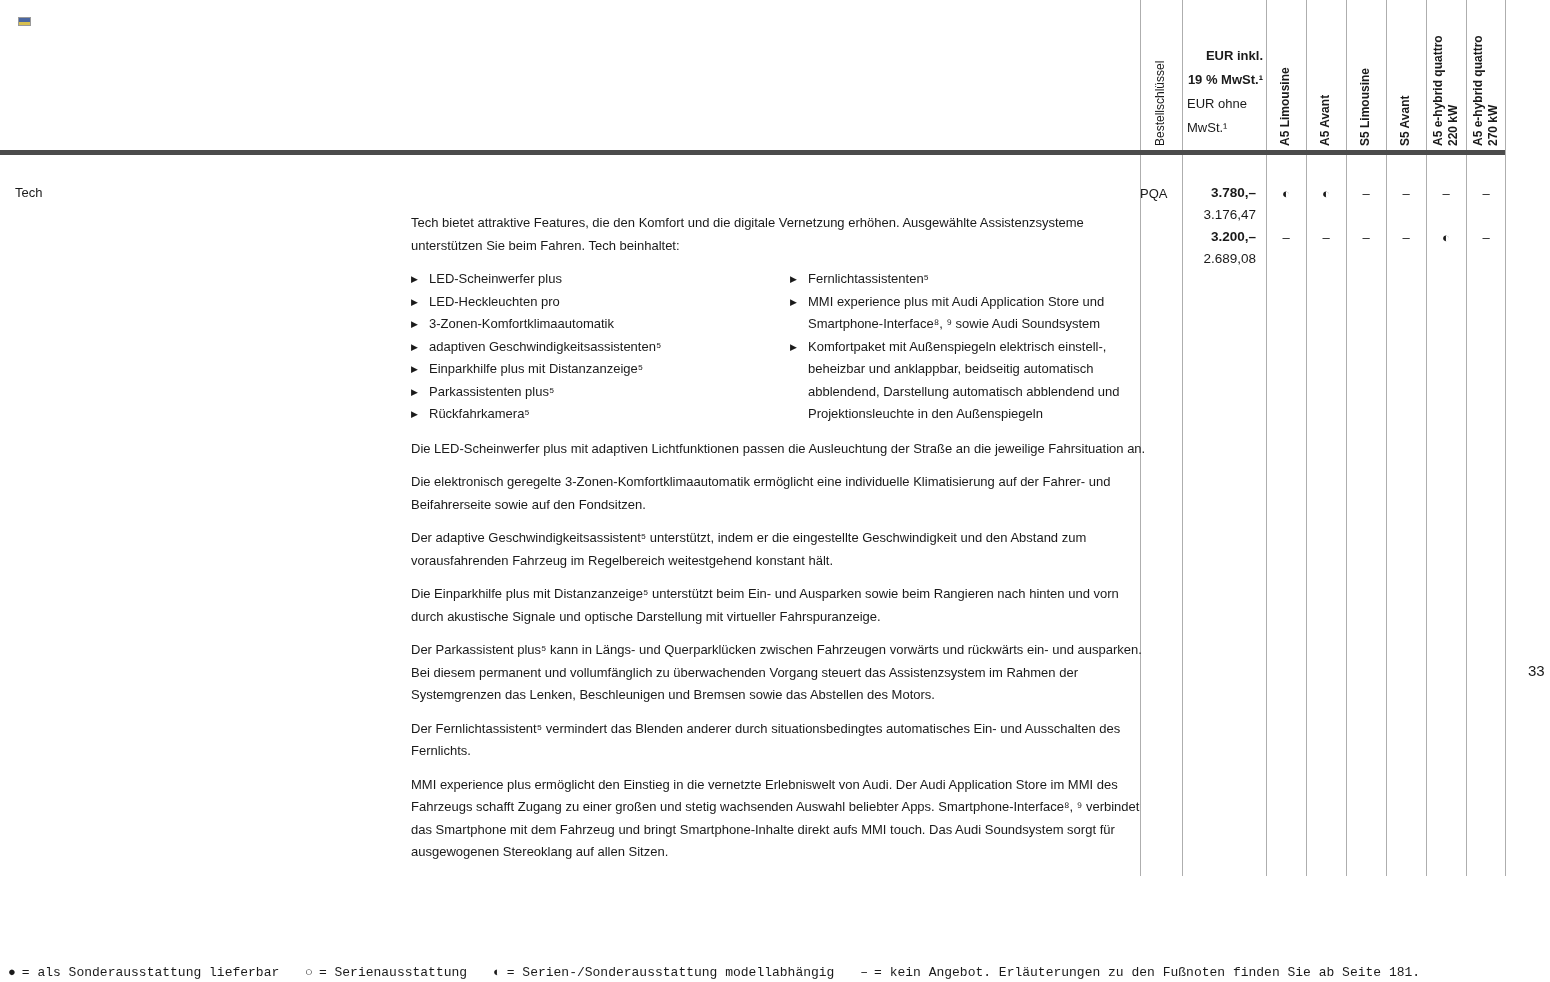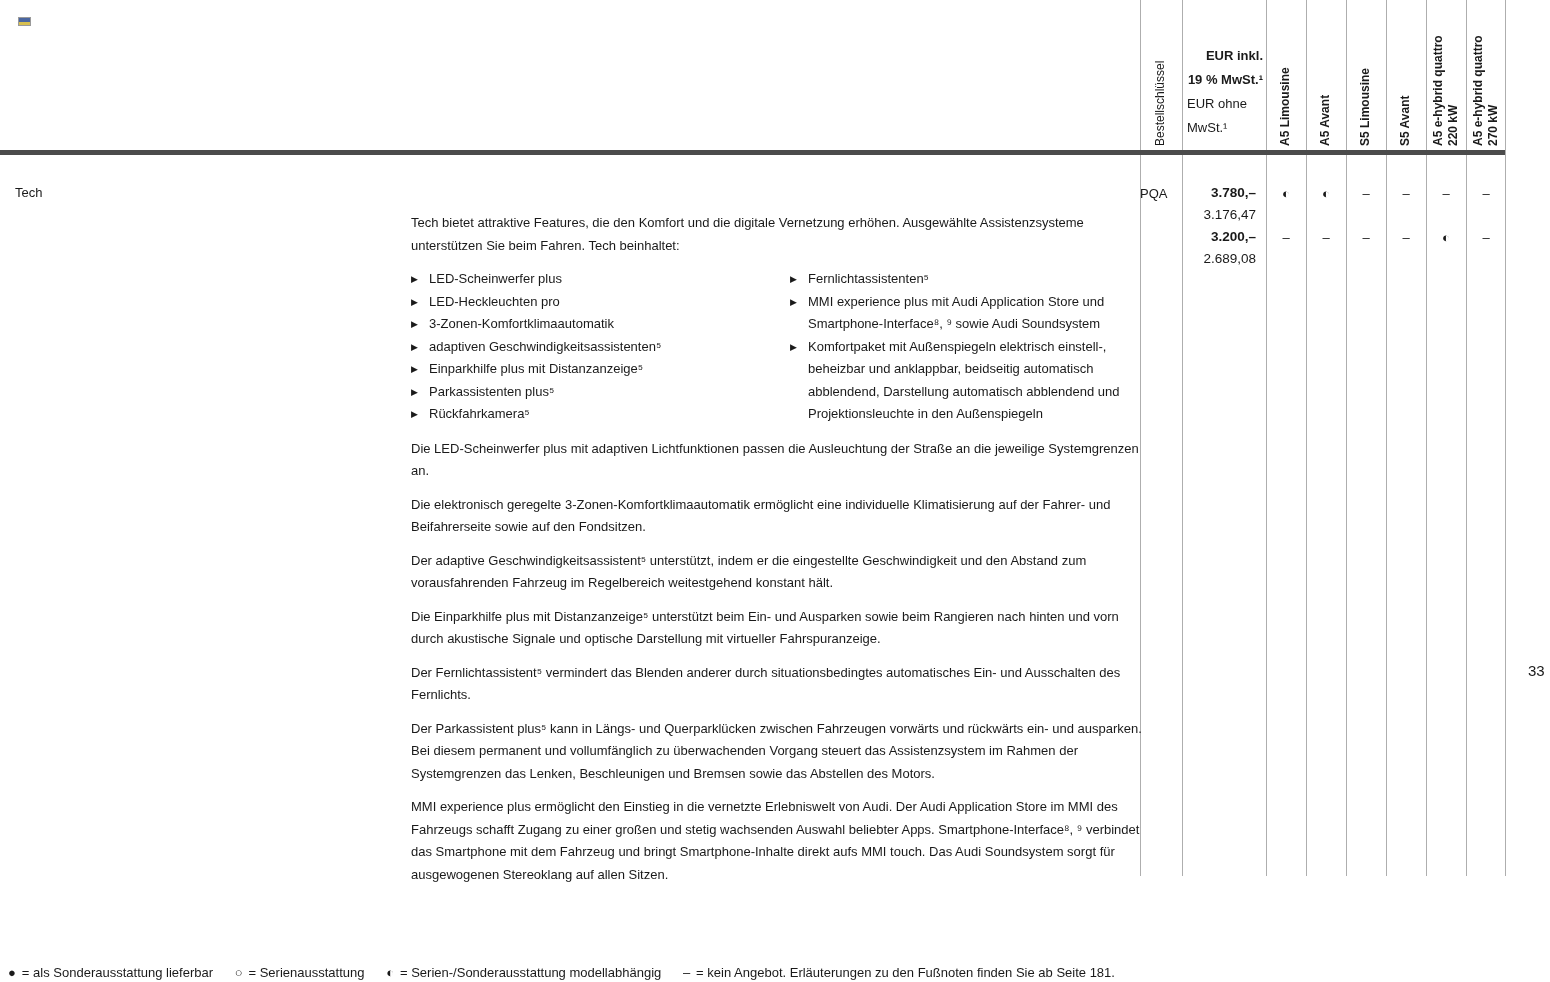--- a/index.html
+++ b/index.html
@@ -47,21 +47,21 @@
   
   .code-cell { position:absolute; left:1140px; top:186px; width:42px; text-align:left; font-size:13px; }
   .price { position:absolute; left:1182px; width:74px; text-align:right; font-size:13.5px; }
   .p0{top:185px;font-weight:bold}.p1{top:207px}.p2{top:229px;font-weight:bold}.p3{top:251px}
   .avail { position:absolute; width:40px; text-align:center; font-size:13px; }
   .ar0{top:186px}.ar1{top:230px}
   .ac0{left:1266px}.ac1{left:1306px}.ac2{left:1346px}.ac3{left:1386px}.ac4{left:1426px}.ac5{left:1466px}
 
   
   .page-num { position:absolute; left:1528px; top:662px; font-size:15px; }
-  .footer { position:absolute; left:8px; top:965px; font-size:13px; white-space:nowrap; }
+  .footer { position:absolute; left:8px; top:965px; font-size:13px; white-space:nowrap;font-family:Liberation Mono, monospace; }
   .legend-item { display:inline-block; margin-right:18px; }
   .legend-item .sym { margin-right:6px; }
 </style>
 </head>
 <body>
 
 <div class="page">
 
   <div class="logo">
     <div class="s1"></div>
@@ -143,26 +143,26 @@
             <span class="tri">▶</span>
             <span class="btext">MMI experience plus mit Audi Application Store und Smartphone-Interface⁸, ⁹ sowie Audi Soundsystem</span>
           </div>
         <div class="bullet">
             <span class="tri">▶</span>
             <span class="btext">Komfortpaket mit Außenspiegeln elektrisch einstell-, beheizbar und anklappbar, beidseitig automatisch abblendend, Darstellung automatisch abblendend und Projektionsleuchte in den Außenspiegeln</span>
           </div>
       </div>
     </div>
 
-    <p class="para">Die LED-Scheinwerfer plus mit adaptiven Lichtfunktionen passen die Ausleuchtung der Straße an die jeweilige Systemgrenzen an.</p>
+    <p class="para">Die LED-Scheinwerfer plus mit adaptiven Lichtfunktionen passen die Ausleuchtung der Straße an die jeweilige Fahrsituation an.</p>
     <p class="para">Die elektronisch geregelte 3-Zonen-Komfortklimaautomatik ermöglicht eine individuelle Klimatisierung auf der Fahrer- und Beifahrerseite sowie auf den Fondsitzen.</p>
     <p class="para">Der adaptive Geschwindigkeitsassistent⁵ unterstützt, indem er die eingestellte Geschwindigkeit und den Abstand zum vorausfahrenden Fahrzeug im Regelbereich weitestgehend konstant hält.</p>
     <p class="para">Die Einparkhilfe plus mit Distanzanzeige⁵ unterstützt beim Ein- und Ausparken sowie beim Rangieren nach hinten und vorn durch akustische Signale und optische Darstellung mit virtueller Fahrspuranzeige.</p>
+    <p class="para">Der Parkassistent plus⁵ kann in Längs- und Querparklücken zwischen Fahrzeugen vorwärts und rückwärts ein- und ausparken. Bei diesem permanent und vollumfänglich zu überwachenden Vorgang steuert das Assistenzsystem im Rahmen der Systemgrenzen das Lenken, Beschleunigen und Bremsen sowie das Abstellen des Motors.</p>
     <p class="para">Der Fernlichtassistent⁵ vermindert das Blenden anderer durch situationsbedingtes automatisches Ein- und Ausschalten des Fernlichts.</p>
-    <p class="para">Der Parkassistent plus⁵ kann in Längs- und Querparklücken zwischen Fahrzeugen vorwärts und rückwärts ein- und ausparken. Bei diesem permanent und vollumfänglich zu überwachenden Vorgang steuert das Assistenzsystem im Rahmen der Systemgrenzen das Lenken, Beschleunigen und Bremsen sowie das Abstellen des Motors.</p>
     <p class="para">MMI experience plus ermöglicht den Einstieg in die vernetzte Erlebniswelt von Audi. Der Audi Application Store im MMI des Fahrzeugs schafft Zugang zu einer großen und stetig wachsenden Auswahl beliebter Apps. Smartphone-Interface⁸, ⁹ verbindet das Smartphone mit dem Fahrzeug und bringt Smartphone-Inhalte direkt aufs MMI touch. Das Audi Soundsystem sorgt für ausgewogenen Stereoklang auf allen Sitzen.</p>
   </div>
 
   <div class="code-cell">PQA</div>
   <div class="price p0">3.780,–</div>
   <div class="price p1">3.176,47</div>
   <div class="price p2">3.200,–</div>
   <div class="price p3">2.689,08</div>
 
   <span class="avail ar0 ac0">◐</span>

